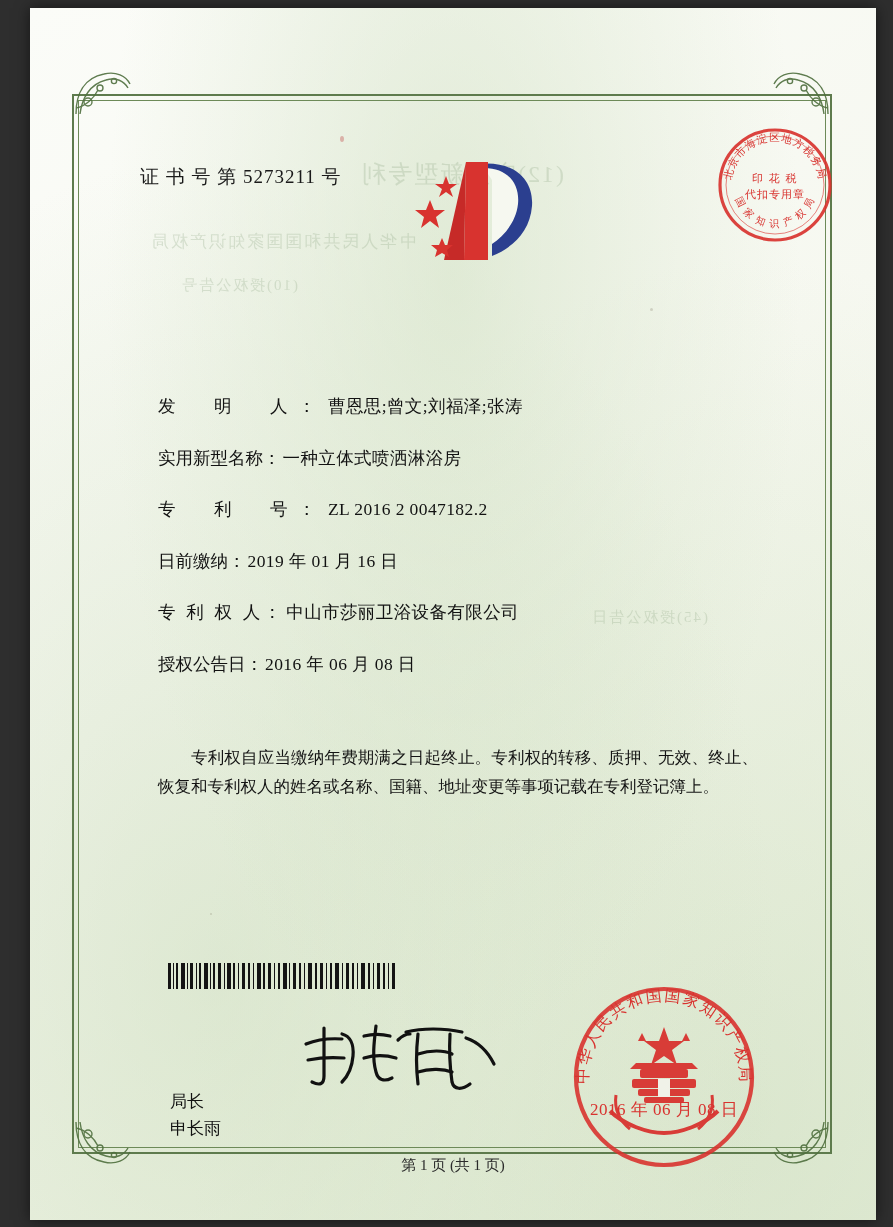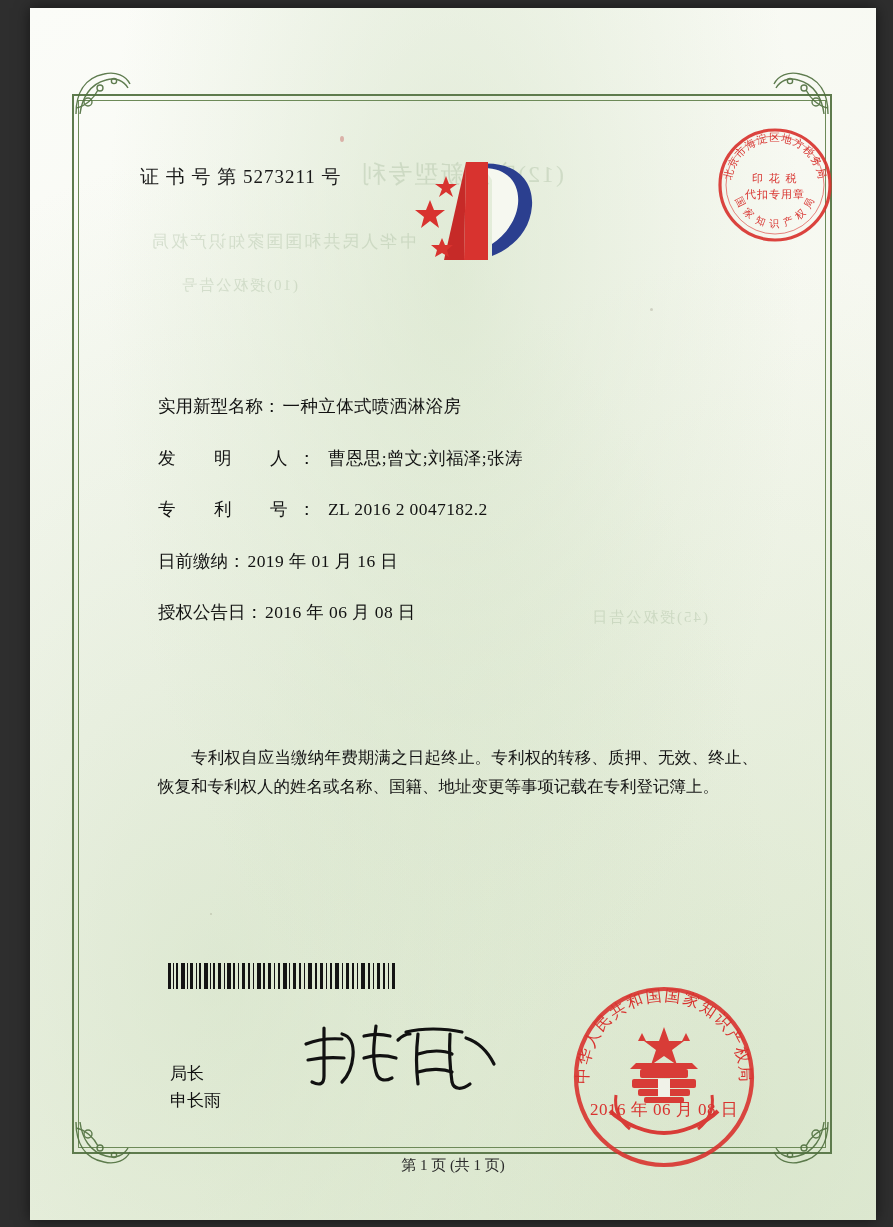--- a/index.html
+++ b/index.html
@@ -172,21 +172,21 @@
     position: absolute;
     top: 0;
     bottom: 0;
     background: #141414;
   }
 
   
   .sig-label {
     position: absolute;
     left: 140px;
-    top: 1052px;
+    top: 1080px;
     font-size: 17px;
     line-height: 27px;
     color: #121212;
   }
   #signature {
     position: absolute;
     left: 268px;
     top: 1006px;
     width: 210px;
     height: 80px;
@@ -311,39 +311,43 @@
         <polygon fill="#d8332f" points="22,44 26,54 37,54 28,61 31,72 22,65 13,72 16,61 7,54 18,54"></polygon>
         <polygon fill="#d8332f" points="38,20 41,28 49,28 42,33 45,41 38,36 31,41 34,33 27,28 35,28"></polygon>
         <polygon fill="#d8332f" points="34,82 37,89 45,89 39,94 41,101 34,97 27,101 29,94 23,89 31,89"></polygon>
       </svg>
     </div>
 
 
     <div class="fields">
 
       <div class="field-row">
+        <span class="field-label sp2">发　明　人：</span>
+        <span class="field-value">曹恩思;曾文;刘福泽;张涛</span>
+      </div>
+
+      <div class="field-row">
         <span class="field-label">实用新型名称：</span>
         <span class="field-value">一种立体式喷洒淋浴房</span>
       </div>
 
       <div class="field-row">
-        <span class="field-label sp2">发　明　人：</span>
-        <span class="field-value">曹恩思;曾文;刘福泽;张涛</span>
-      </div>
-
-      <div class="field-row">
         <span class="field-label sp2">专　利　号：</span>
         <span class="field-value">ZL 2016 2 0047182.2</span>
       </div>
 
       <div class="field-row">
         <span class="field-label">日前缴纳：</span>
         <span class="field-value">2019 年 01 月 16 日</span>
       </div>
 
+      <div class="field-row">
+        <span class="field-label sp3">专 利 权 人：</span>
+        <span class="field-value">中山市莎丽卫浴设备有限公司</span>
+      </div>
 
       <div class="field-row">
         <span class="field-label">授权公告日：</span>
         <span class="field-value">2016 年 06 月 08 日</span>
       </div>
 
     </div>
 
     <div class="body-text">
       <p>专利权自应当缴纳年费期满之日起终止。专利权的转移、质押、无效、终止、恢复和专利权人的姓名或名称、国籍、地址变更等事项记载在专利登记簿上。</p>

